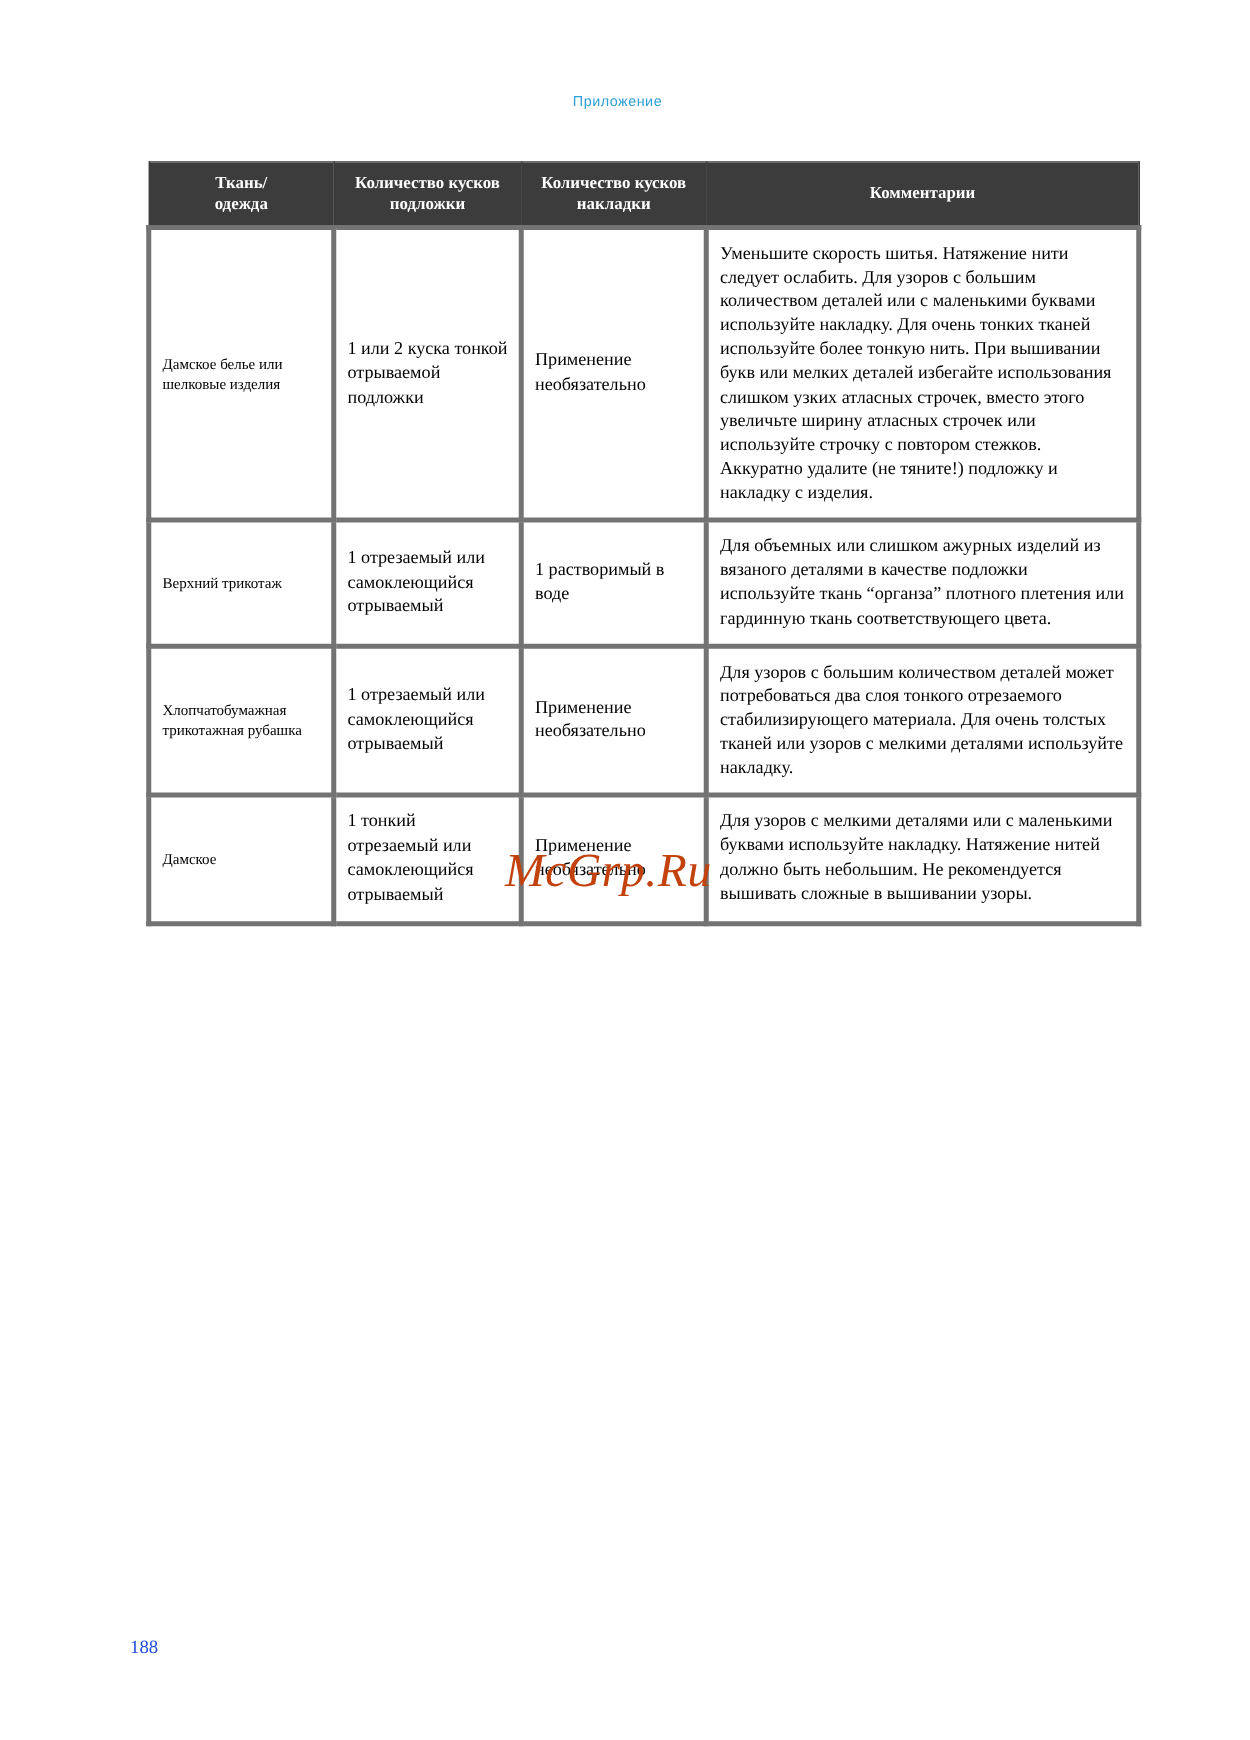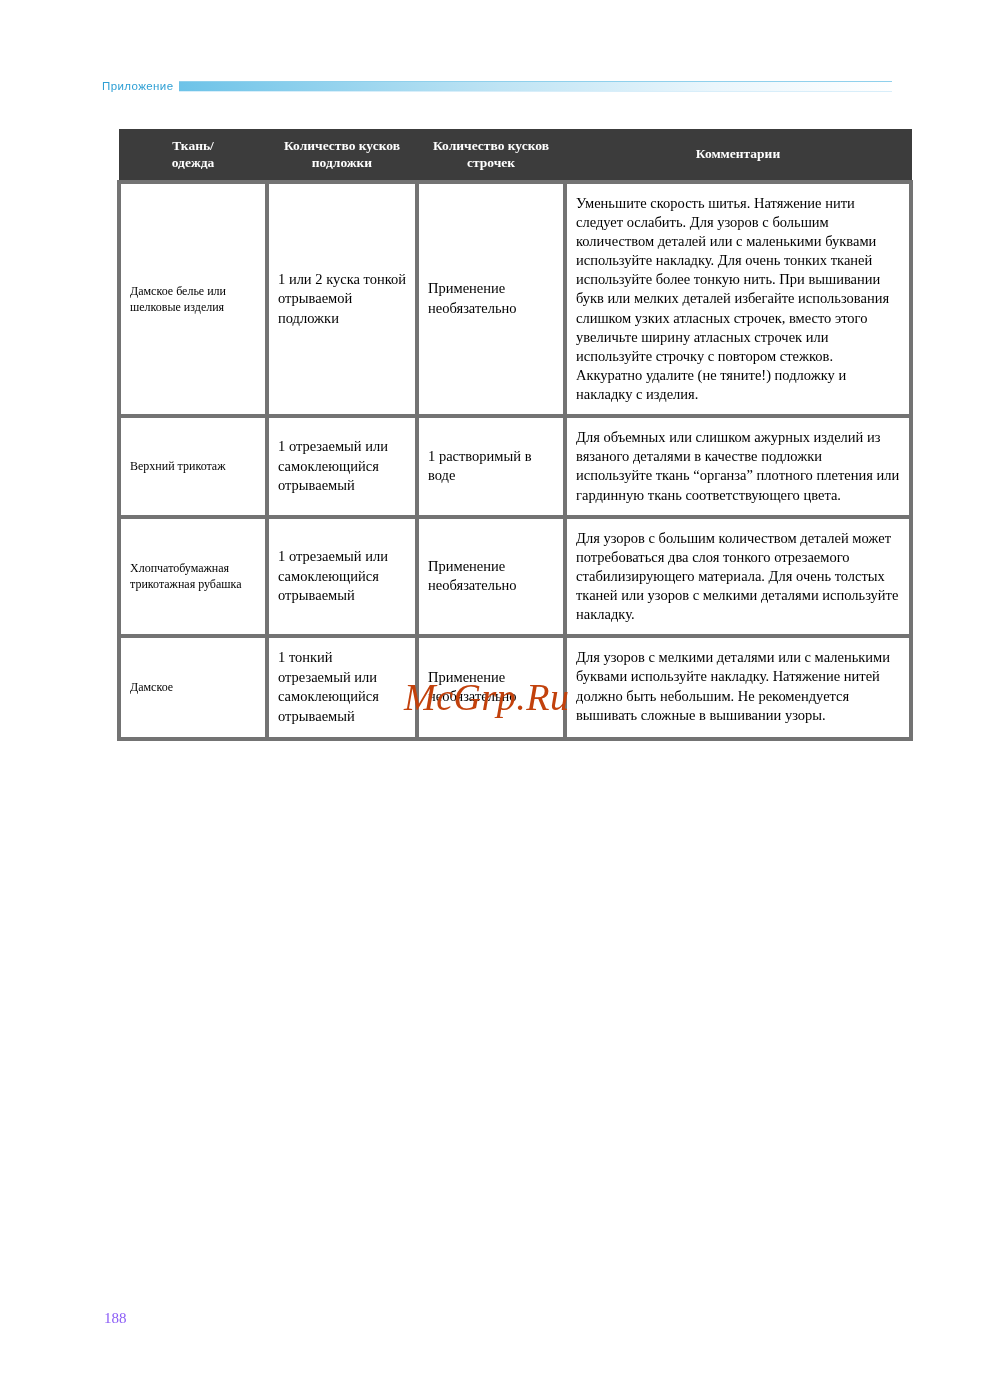--- a/index.html
+++ b/index.html
@@ -21,20 +21,21 @@
 
   
   .header {
     position: absolute;
     left: 102px;
     top: 76px;
     width: 790px;
     height: 20px;
     display: flex;
     align-items: center;
+    flex-direction: column;
   }
   .header-title {
     font-family: "Liberation Sans", sans-serif;
     font-size: 11.5px;
     letter-spacing: 0.4px;
     color: #2e9fd4;
     white-space: nowrap;
     padding-right: 6px;
   }
   .header-rule {
@@ -123,21 +124,21 @@
     white-space: nowrap;
   }
 
   
   .page-number {
     position: absolute;
     left: 104px;
     top: 1310px;
     font-family: "Liberation Serif", serif;
     font-size: 15px;
-    color: #8b5cf6;
+    color: #1d4ed8;
   }
 </style>
 </head>
 <body>
 
 <div class="page">
 
   <div class="header">
     <div class="header-title">Приложение</div>
     <div class="header-rule"></div>
@@ -156,21 +157,21 @@
           <th>
             <span>Ткань/</span><br>
             <span>одежда</span>
           </th>
           <th>
             <span>Количество кусков</span><br>
             <span>подложки</span>
           </th>
           <th>
             <span>Количество кусков</span><br>
-            <span>строчек</span>
+            <span>накладки</span>
           </th>
           <th>Комментарии</th>
         </tr>
       </thead>
       <tbody>
         <tr class="row-lingerie">
           <td class="cell-fabric">Дамское белье или шелковые изделия</td>
           <td class="cell-stab">1 или 2 куска тонкой отрываемой подложки</td>
           <td class="cell-top mid">Применение необязательно</td>
           <td class="cell-comment">Уменьшите скорость шитья. Натяжение нити следует ослабить. Для узоров с большим количеством деталей или с маленькими буквами используйте накладку. Для очень тонких тканей используйте более тонкую нить. При вышивании букв или мелких деталей избегайте использования слишком узких атласных строчек, вместо этого увеличьте ширину атласных строчек или используйте строчку с повтором стежков. Аккуратно удалите (не тяните!) подложку и накладку с изделия.</td>

